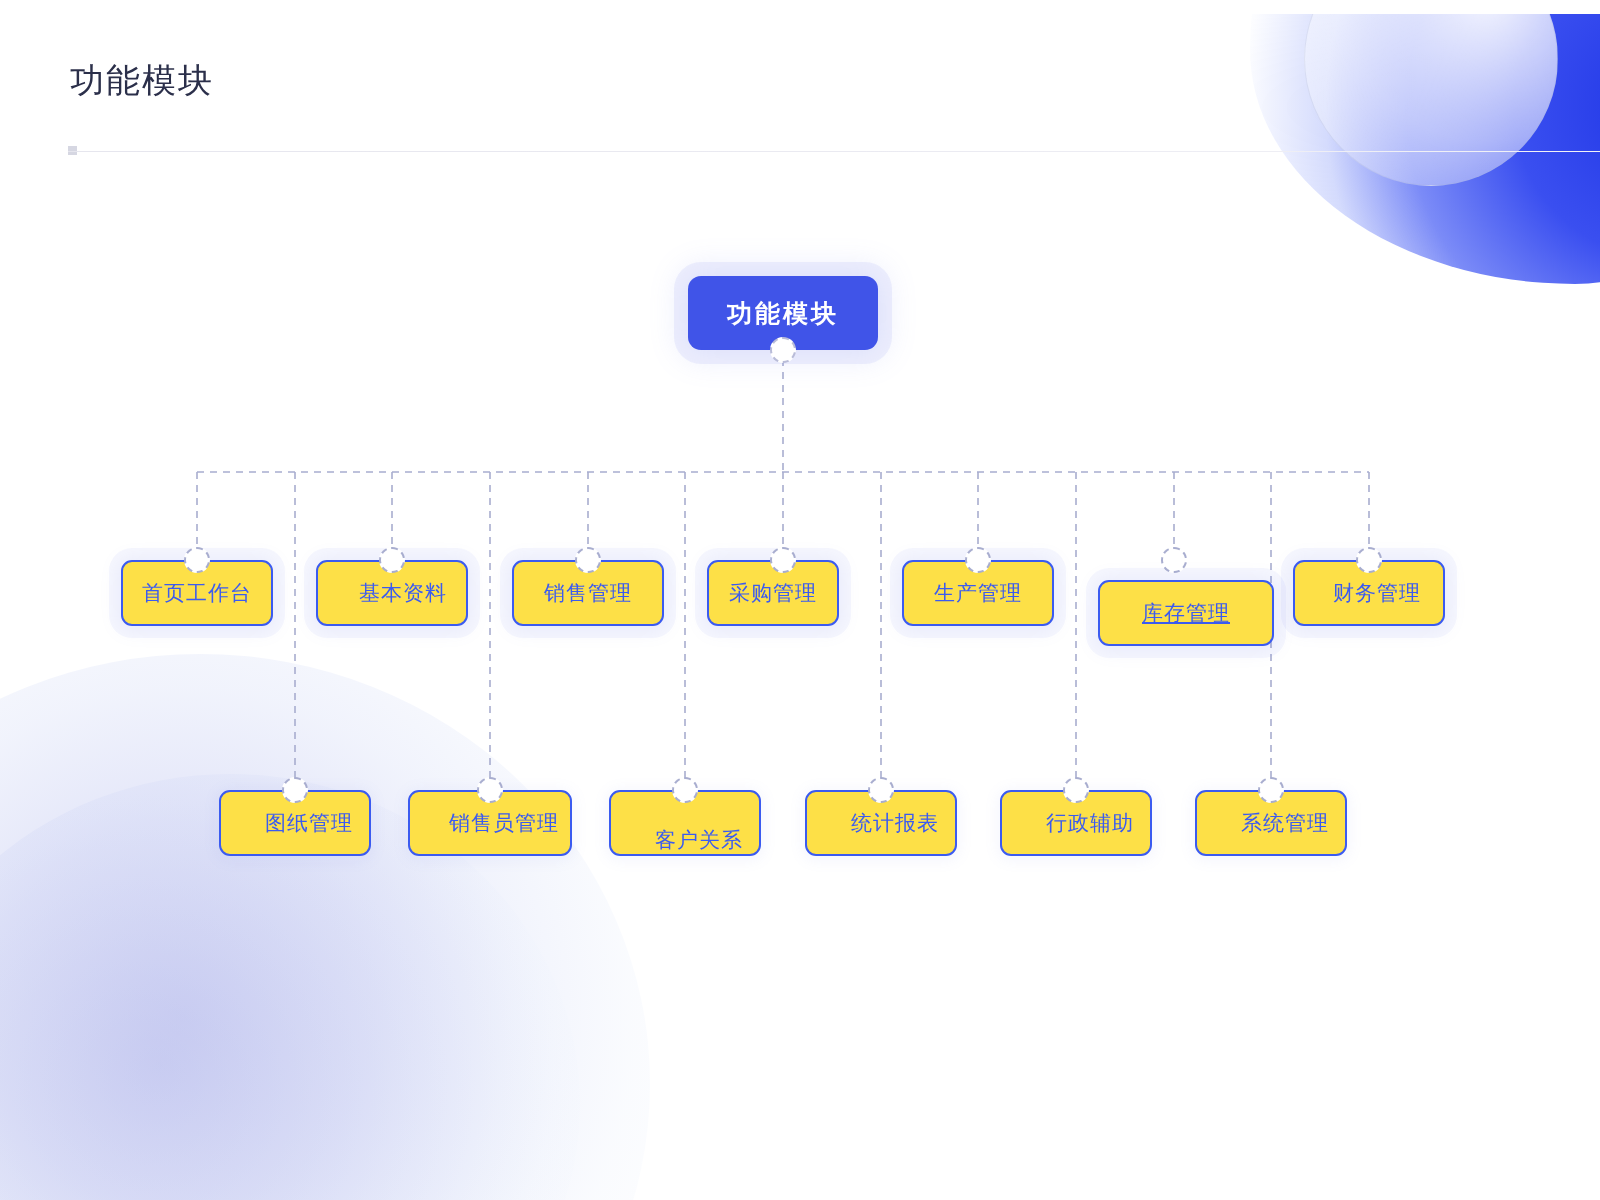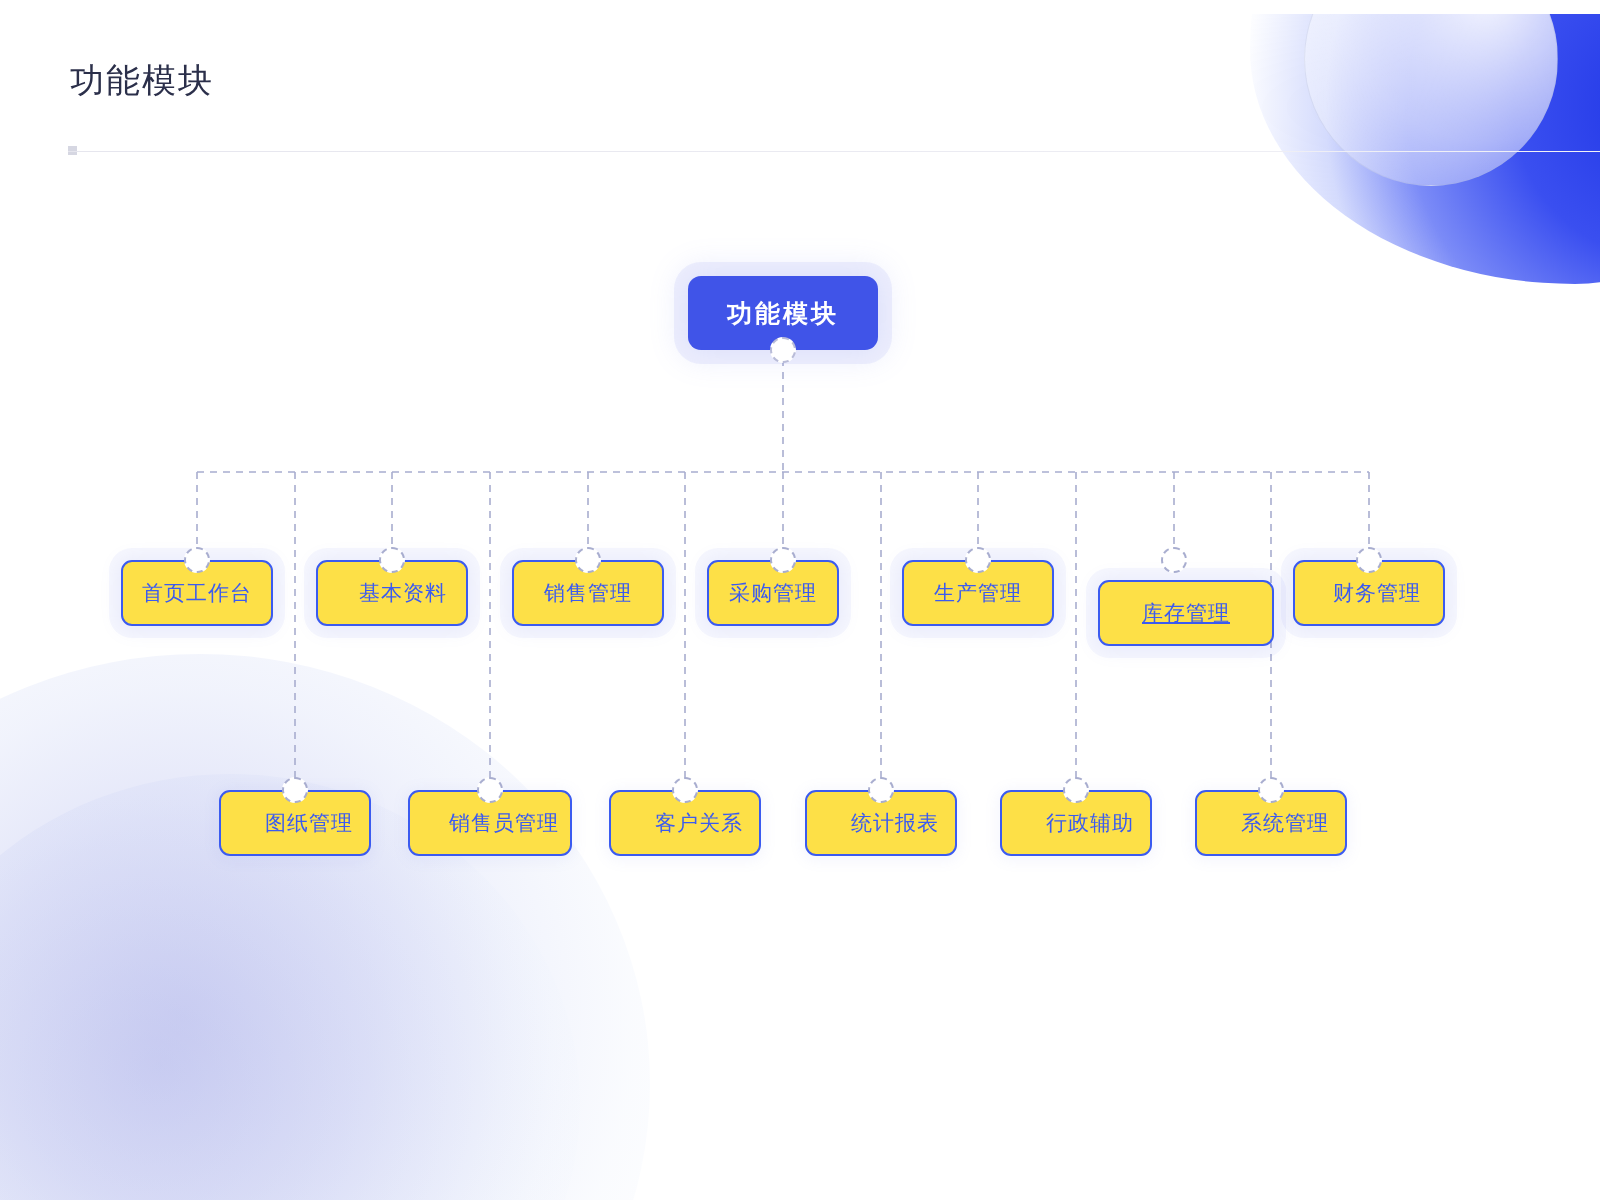--- a/index.html
+++ b/index.html
@@ -239,21 +239,21 @@
         </div>
         <div class="port" style="left: 1356px; top: 533px;"></div>
         <div class="node node-leaf" style="left: 219px; top: 776px; width: 152px; height: 66px;">
           <span>图纸管理</span>
         </div>
         <div class="port" style="left: 282px; top: 763px;"></div>
         <div class="node node-leaf" style="left: 408px; top: 776px; width: 164px; height: 66px;">
           <span>销售员管理</span>
         </div>
         <div class="port" style="left: 477px; top: 763px;"></div>
-        <div class="node node-leaf" style="left: 609px; top: 776px; width: 152px; height: 66px;">
+        <div class="node node-leaf" style="left: 609px; top: 776px; width: 152px; height: 66px; align-items: flex-end;">
           <span>客户关系</span>
         </div>
         <div class="port" style="left: 672px; top: 763px;"></div>
         <div class="node node-leaf" style="left: 805px; top: 776px; width: 152px; height: 66px;">
           <span>统计报表</span>
         </div>
         <div class="port" style="left: 868px; top: 763px;"></div>
         <div class="node node-leaf" style="left: 1000px; top: 776px; width: 152px; height: 66px;">
           <span>行政辅助</span>
         </div>

